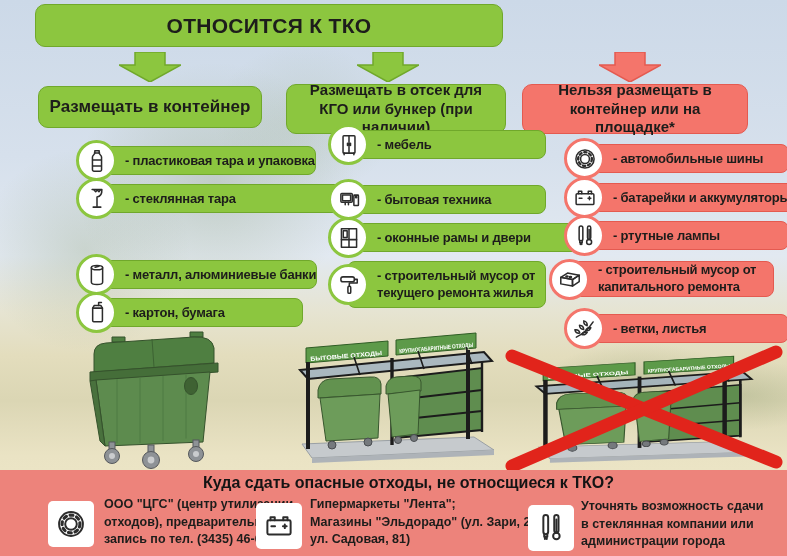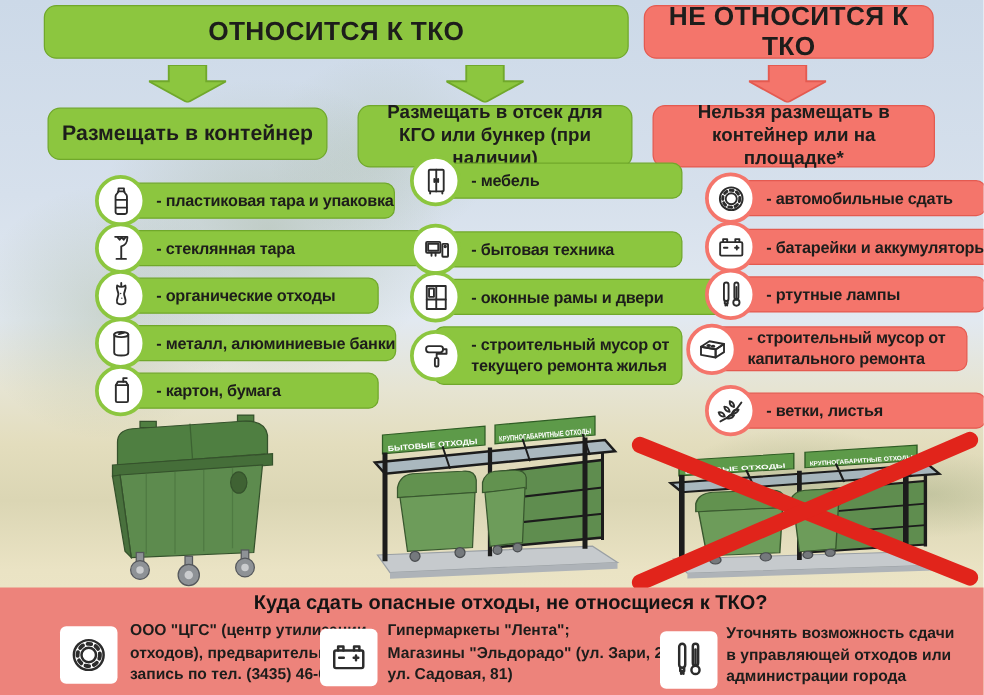--- a/index.html
+++ b/index.html
@@ -121,21 +121,20 @@
     <path d="M10.8 12.4c-.1-2.1-1.7-3.7-3.9-3.8.1 2.1 1.7 3.7 3.9 3.8z"></path>
     <path d="M14 8.9c.2-2.1-1-3.9-3.1-4.4-.2 2.1 1 3.9 3.1 4.4z"></path>
     <path d="M9 17.2c2.1.5 4.1-.4 5.1-2.3-2.1-.5-4.1.4-5.1 2.3z"></path>
     <path d="M12.6 13.6c2.1.3 4-.8 4.8-2.8-2.1-.3-4 .8-4.8 2.8z"></path>
   </symbol>
 </svg>
 
 <div class="poster">
 
   <div class="hdr bg-g" style="left:35px;top:4px;width:468px;height:43px">ОТНОСИТСЯ К ТКО</div>
-  <div class="hdr bg-r" style="left:515px;top:4px;width:232px;height:43px">НЕ ОТНОСИТСЯ К ТКО</div>
 
   <svg class="arrow" style="left:119px;top:52px" width="62" height="30" viewBox="0 0 62 30">
     <polygon points="16,0 46,0 46,13 62,13 31,30 0,13 16,13" fill="#8CC63F" stroke="#70A82B" stroke-width="1.5"></polygon>
   </svg>
   <svg class="arrow" style="left:357px;top:52px" width="62" height="30" viewBox="0 0 62 30">
     <polygon points="16,0 46,0 46,13 62,13 31,30 0,13 16,13" fill="#8CC63F" stroke="#70A82B" stroke-width="1.5"></polygon>
   </svg>
   <svg class="arrow" style="left:599px;top:52px" width="62" height="30" viewBox="0 0 62 30">
     <polygon points="16,0 46,0 46,13 62,13 31,30 0,13 16,13" fill="#F4756B" stroke="#E45A50" stroke-width="1.5"></polygon>
   </svg>
@@ -157,30 +156,20 @@
   <div class="item g" style="left:36px;top:184px;width:266px;height:29px">
     <span class="badge">
         <svg class="ic">
           <use href="#sym-glass"></use>
         </svg>
       </span>
     <span class="bar">
         <span class="lbl">- стеклянная тара</span>
       </span>
   </div>
-  <div class="item g" style="left:36px;top:222px;width:227px;height:29px">
-    <span class="badge">
-        <svg class="ic">
-          <use href="#sym-apple"></use>
-        </svg>
-      </span>
-    <span class="bar">
-        <span class="lbl">- органические отходы</span>
-      </span>
-  </div>
   <div class="item g" style="left:36px;top:260px;width:227px;height:29px">
     <span class="badge">
         <svg class="ic">
           <use href="#sym-can"></use>
         </svg>
       </span>
     <span class="bar">
         <span class="lbl">- металл, алюминиевые банки</span>
       </span>
   </div>
@@ -236,21 +225,21 @@
       </span>
   </div>
 
   <div class="item r" style="left:524px;top:144px;width:225px;height:29px">
     <span class="badge">
         <svg class="ic">
           <use href="#sym-tire"></use>
         </svg>
       </span>
     <span class="bar">
-        <span class="lbl">- автомобильные сдать</span>
+        <span class="lbl">- автомобильные шины</span>
       </span>
   </div>
   <div class="item r" style="left:524px;top:183px;width:232px;height:29px">
     <span class="badge">
         <svg class="ic">
           <use href="#sym-battery"></use>
         </svg>
       </span>
     <span class="bar">
         <span class="lbl">- батарейки и аккумуляторы</span>
@@ -402,18 +391,18 @@
       <span>ул. Садовая, 81)</span>
     </div>
 
     <div class="f-icon" style="left:528px;top:35px">
       <svg class="ic">
           <use href="#sym-lamp"></use>
         </svg>
     </div>
     <div class="f-text" style="left:581px;top:28px">
       <span>Уточнять возможность сдачи</span>
-      <span>в управляющей отходов или</span>
+      <span>в стеклянная компании или</span>
       <span>администрации города</span>
     </div>
   </div>
 
 </div>
 
 </body></html>

